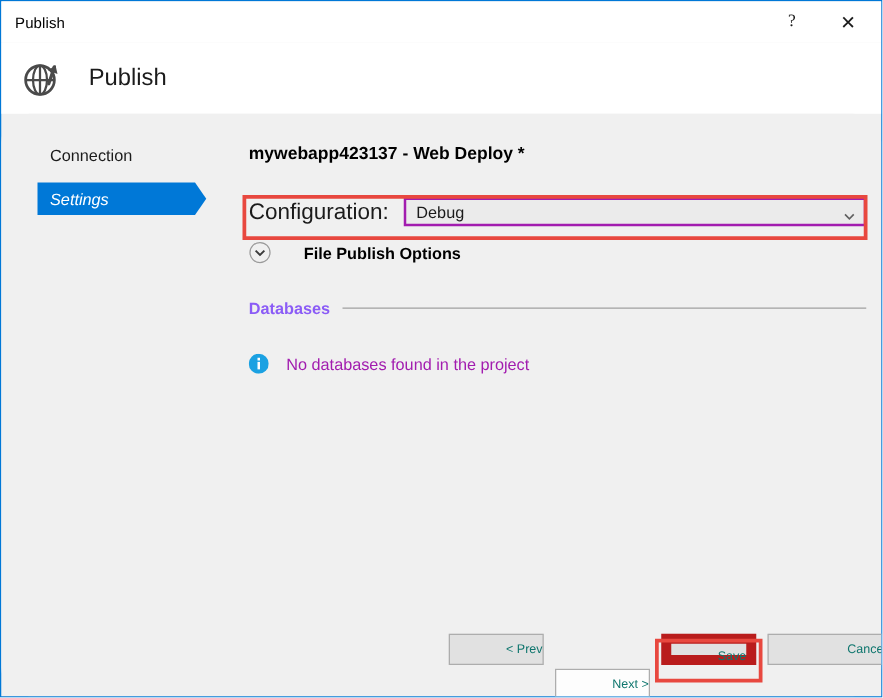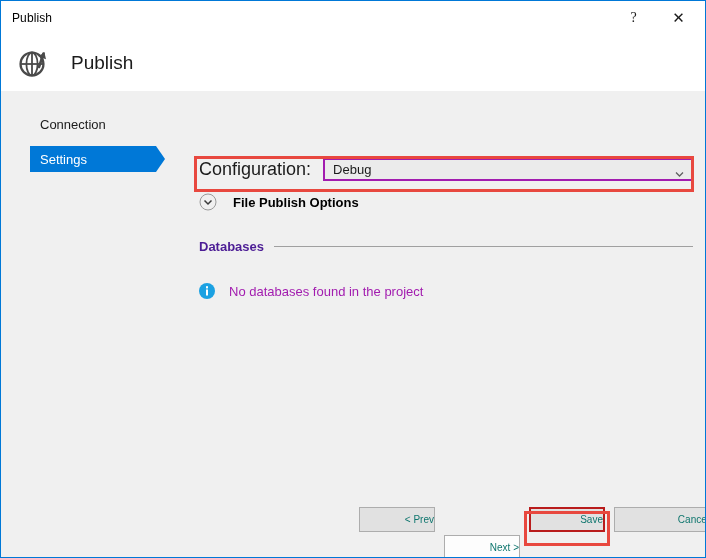--- a/index.html
+++ b/index.html
@@ -103,20 +103,21 @@
     align-items: center;
     box-sizing: border-box;
     padding-left: 10px;
     font-size: 13px;
     color: #1b1b1b;
     cursor: default;
   }
   .nav-item.selected {
     background: #0078d7;
     color: #ffffff;
+    font-style: italic;
   }
   .nav-item.selected::after {
     content: "";
     position: absolute;
     left: 126px;
     top: 0;
     width: 0; height: 0;
     border-top: 13px solid transparent;
     border-bottom: 13px solid transparent;
     border-left: 9px solid #0078d7;
@@ -195,39 +196,39 @@
   .expander {
     position: absolute;
     left: 28px;
     top: 102px;
     display: flex;
     align-items: center;
     cursor: default;
   }
   .expander-icon { width: 18px; height: 18px; display: block; }
   .expander-label {
-    margin-left: 16px;
+    margin-left: 26px;
     font-size: 13px;
     font-weight: bold;
     color: #000000;
   }
 
   
   .section-header {
     position: absolute;
     left: 28px;
     top: 148px;
     width: 494px;
     display: flex;
     align-items: center;
   }
   .section-title {
     font-size: 13px;
     font-weight: bold;
-    color: #4c1d95;
+    color: #8b5cf6;
     white-space: nowrap;
     text-align: right;
   }
   .section-rule {
     flex: 1 1 auto;
     height: 1px;
     background: #a0a0a0;
     margin-left: 10px;
   }
 
@@ -266,21 +267,21 @@
     cursor: default;
     padding: 0;
     line-height: 23px;
     text-align: right;
   }
   #btn-prev   { left: 358px; width: 76px; background: #e1e1e1; }
   #btn-next   { left: 443px; width: 76px; background: #fdfdfd; margin-top: 28px; }
   #btn-save   {
     left: 528px; width: 76px;
     background: #e1e1e1;
-    border: 2px solid #b91c1c;
+    border: 8px solid #b91c1c;
     line-height: 21px;
   }
   #btn-cancel { left: 613px; width: 96px; background: #e1e1e1; }
 </style>
 </head>
 <body>
 
 <div id="window">
 
   <div class="titlebar">
@@ -310,20 +311,21 @@
       <div class="nav-item" id="nav-connection">
         <span>Connection</span>
       </div>
       <div class="nav-item selected" id="nav-settings">
         <span>Settings</span>
       </div>
     </div>
 
     <div class="main">
 
+      <div class="profile-title">mywebapp423137 - Web Deploy *</div>
 
       <div class="config-row">
         <span class="config-label">Configuration:</span>
         <div class="combobox">
           <span class="combobox-value">Debug</span>
           <span class="combobox-arrow">
             <svg width="9" height="9" viewBox="0 0 9 9" xmlns="http://www.w3.org/2000/svg">
               <path d="M1 3 L4.5 6.5 L8 3" fill="none" stroke="#606060" stroke-width="1.3"></path>
             </svg>
           </span>

